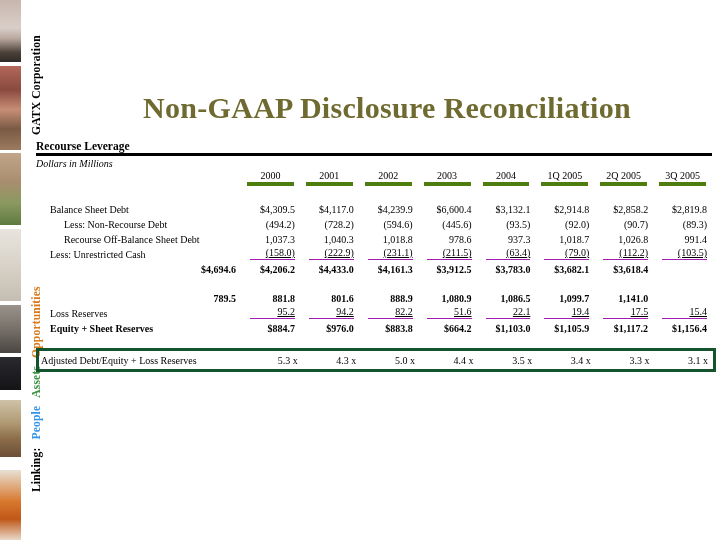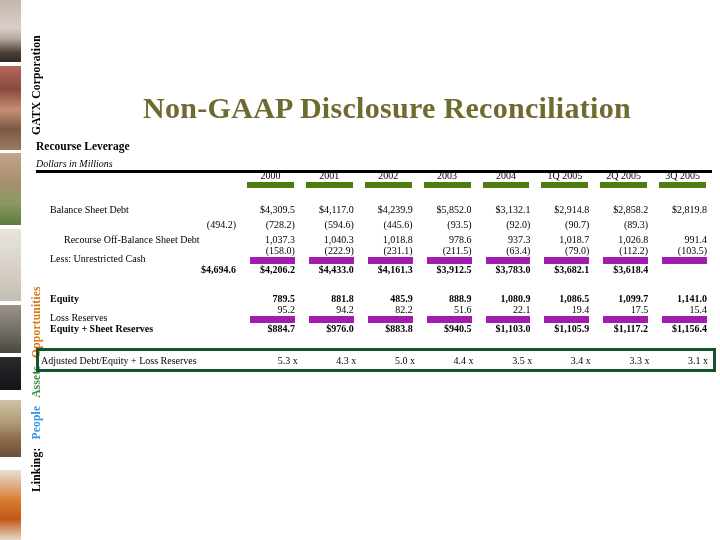--- a/index.html
+++ b/index.html
@@ -24,34 +24,34 @@
   .gatx-vert{left:30px;top:135px;}
   .linking-vert{left:30px;top:492px;}
   .linking-vert span{margin-right:4px;}
 
   
   .title{position:absolute;left:60px;right:6px;top:47px;text-align:center;
          font-size:30px;font-weight:bold;color:#6f6a2f;letter-spacing:.3px;margin-top:44px;}
 
   
   .section-heading{position:absolute;left:36px;right:8px;top:140px;
-                   font-size:11.5px;font-weight:bold;border-bottom:3px solid #000;padding-bottom:18px;}
+                   font-size:11.5px;font-weight:bold;border-bottom:3px solid #000;padding-bottom:1px;}
   .subheading{position:absolute;left:36px;top:158px;font-size:10px;font-style:italic;}
 
   
   .fintable{position:absolute;left:36px;top:170px;width:676px;font-size:10px;}
   .trow{display:grid;grid-template-columns:205px repeat(8,1fr);align-items:end;height:15px;}
   .trow.spacer{height:14px;}
   .trow.bold{font-weight:bold;}
   .thead .th{text-align:center;}
-  .thead .th span{display:block;margin:0 6px;padding-bottom:1px;border-bottom:6px solid #4d7c0f;}
+  .thead .th span{display:block;margin:0 6px;padding-bottom:1px;border-bottom:4px solid #4d7c0f;}
   .tlabel{text-align:left;padding-left:14px;}
   .tlabel.indent{padding-left:28px;}
   .tcell{text-align:right;padding-right:5px;}
-  .tcell.u span{display:block;border-bottom:7px solid #a21caf;margin-left:9px;padding-bottom:1px;}
+  .tcell.u span{display:block;border-bottom:1px solid #a21caf;margin-left:9px;padding-bottom:1px;text-decoration:underline;}
   .tbody{margin-top:15px;}
 
   
   .ratio-box{position:absolute;left:36px;top:348px;width:674px;height:18px;border:3px solid #14532d;
              display:grid;grid-template-columns:205px repeat(8,1fr);align-items:center;font-size:10px;}
   .ratio-box .rlabel{padding-left:2px;}
   .ratio-box .rcell{text-align:right;padding-right:5px;}
 </style>
 </head>
 <body>
@@ -107,27 +107,28 @@
         <div class="th">
           <span>3Q 2005</span>
         </div>
       </div>
     <div class="tbody">
         <div class="trow">
           <div class="tlabel">Balance Sheet Debt</div>
           <div class="tcell"><span>$4,309.5</span></div>
           <div class="tcell"><span>$4,117.0</span></div>
           <div class="tcell"><span>$4,239.9</span></div>
-          <div class="tcell"><span>$5,852.0</span></div>
+          <div class="tcell"><span>$6,600.4</span></div>
           <div class="tcell"><span>$3,132.1</span></div>
           <div class="tcell"><span>$2,914.8</span></div>
           <div class="tcell"><span>$2,858.2</span></div>
           <div class="tcell"><span>$2,819.8</span></div>
         </div>
         <div class="trow">
+          <div class="tlabel indent">Less:  Non-Recourse Debt</div>
           <div class="tcell"><span>(494.2)</span></div>
           <div class="tcell"><span>(728.2)</span></div>
           <div class="tcell"><span>(594.6)</span></div>
           <div class="tcell"><span>(445.6)</span></div>
           <div class="tcell"><span>(93.5)</span></div>
           <div class="tcell"><span>(92.0)</span></div>
           <div class="tcell"><span>(90.7)</span></div>
           <div class="tcell"><span>(89.3)</span></div>
         </div>
         <div class="trow">
@@ -173,24 +174,23 @@
           <div class="tcell"><span>$4,206.2</span></div>
           <div class="tcell"><span>$4,433.0</span></div>
           <div class="tcell"><span>$4,161.3</span></div>
           <div class="tcell"><span>$3,912.5</span></div>
           <div class="tcell"><span>$3,783.0</span></div>
           <div class="tcell"><span>$3,682.1</span></div>
           <div class="tcell"><span>$3,618.4</span></div>
         </div>
         <div class="trow spacer"></div>
         <div class="trow bold">
-          <div class="tlabel">Equity</div>
           <div class="tcell"><span>789.5</span></div>
           <div class="tcell"><span>881.8</span></div>
-          <div class="tcell"><span>485.9</span></div>
+          <div class="tcell"><span>801.6</span></div>
           <div class="tcell"><span>888.9</span></div>
           <div class="tcell"><span>1,080.9</span></div>
           <div class="tcell"><span>1,086.5</span></div>
           <div class="tcell"><span>1,099.7</span></div>
           <div class="tcell"><span>1,141.0</span></div>
         </div>
         <div class="trow">
           <div class="tlabel">Loss Reserves</div>
           <div class="tcell u">
             <span>95.2</span>
@@ -215,21 +215,21 @@
           </div>
           <div class="tcell u">
             <span>15.4</span>
           </div>
         </div>
         <div class="trow bold">
           <div class="tlabel">Equity + Sheet Reserves</div>
           <div class="tcell"><span>$884.7</span></div>
           <div class="tcell"><span>$976.0</span></div>
           <div class="tcell"><span>$883.8</span></div>
-          <div class="tcell"><span>$940.5</span></div>
+          <div class="tcell"><span>$664.2</span></div>
           <div class="tcell"><span>$1,103.0</span></div>
           <div class="tcell"><span>$1,105.9</span></div>
           <div class="tcell"><span>$1,117.2</span></div>
           <div class="tcell"><span>$1,156.4</span></div>
         </div>
       </div>
   </div>
 
   <div class="ratio-box">
     <div class="rlabel">Adjusted Debt/Equity + Loss Reserves</div>

